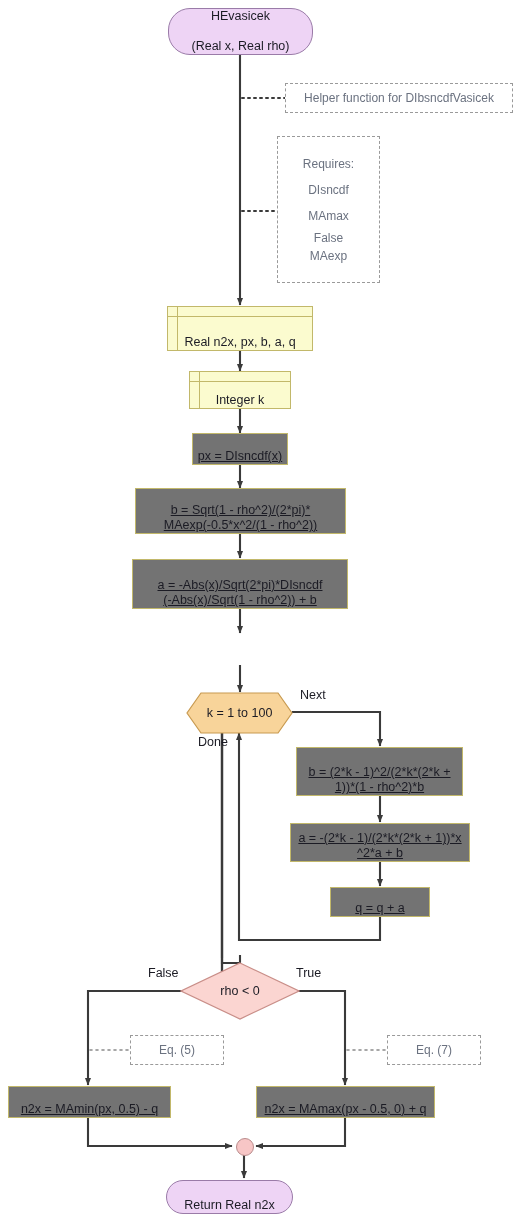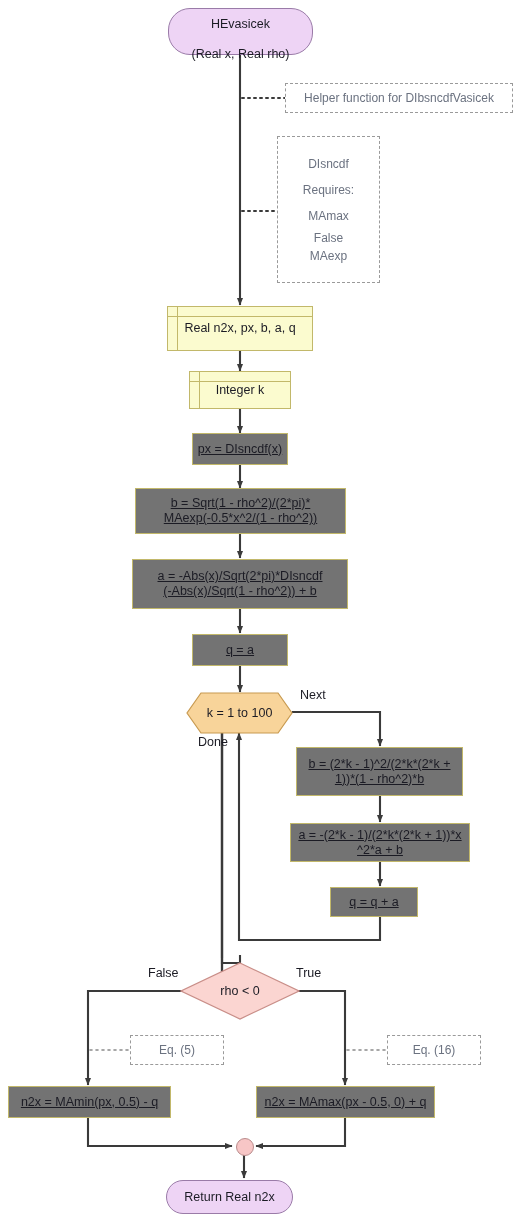--- a/index.html
+++ b/index.html
@@ -13,21 +13,21 @@
     height:1225px;
     overflow:hidden;
     background:#ffffff;
   }
   #wires{position:absolute;left:0;top:0;width:513px;height:1225px;}
 
   .node{
     position:absolute;
     box-sizing:border-box;
     display:flex;
-    align-items:center;
+    align-items:flex-end;
     justify-content:center;
     text-align:center;
     font-size:12.5px;
     color:#1b1b24;
     line-height:15px;
     white-space:pre-line;
     z-index:3;
   }
 
   
@@ -197,22 +197,22 @@
       <span>HEvasicek</span><br>
       <span>(Real x, Real rho)</span>
     </span>
   </div>
 
   <div class="note" style="left:285px;top:83px;width:228px;height:30px;">
     <span>Helper function for DIbsncdfVasicek</span>
   </div>
 
   <div class="note stacked" style="left:277px;top:136px;width:103px;height:147px;">
+    <span class="nline">Requires:</span>
     <span class="nline">DIsncdf</span>
-    <span class="nline">Requires:</span>
     <span class="nline">MAmax</span>
     <span class="nline" style="line-height:18px;">False</span>
     <span class="nline" style="line-height:18px;">MAexp</span>
   </div>
 
   <div class="node decl" style="left:167px;top:306px;width:146px;height:45px;">
     <span class="rule-v"></span>
     <span class="rule-h"></span>
     <span>Real n2x, px, b, a, q</span>
   </div>
@@ -230,23 +230,20 @@
   <div class="node process" style="left:135px;top:488px;width:211px;height:46px;">
     <span>b = Sqrt(1 - rho^2)/(2*pi)*
 MAexp(-0.5*x^2/(1 - rho^2))</span>
   </div>
 
   <div class="node process" style="left:132px;top:559px;width:216px;height:50px;">
     <span>a = -Abs(x)/Sqrt(2*pi)*DIsncdf
 (-Abs(x)/Sqrt(1 - rho^2)) + b</span>
   </div>
 
-  <div class="node process" style="left:192px;top:634px;width:96px;height:32px;">
-    <span>q = a</span>
-  </div>
 
   <div class="hexnode" style="left:186px;top:692px;width:107px;height:42px;">
     <svg width="107" height="42" viewBox="0 0 107 42" xmlns="http://www.w3.org/2000/svg">
       <polygon points="15,1 92,1 106,21 92,41 15,41 1,21" fill="#f8d49a" stroke="#c89a50" stroke-width="1.2"></polygon>
     </svg>
     <span class="hexlabel">k = 1 to 100</span>
   </div>
 
   <div class="edge-label" style="left:300px;top:688px;">Next</div>
   <div class="edge-label" style="left:198px;top:735px;">Done</div>
@@ -254,39 +251,39 @@
   <div class="node process" style="left:296px;top:747px;width:167px;height:49px;">
     <span>b = (2*k - 1)^2/(2*k*(2*k +
 1))*(1 - rho^2)*b</span>
   </div>
 
   <div class="node process" style="left:290px;top:823px;width:180px;height:39px;">
     <span>a = -(2*k - 1)/(2*k*(2*k + 1))*x
 ^2*a + b</span>
   </div>
 
-  <div class="node process" style="left:330px;top:887px;width:88px;height:30px;">
+  <div class="node process" style="left:330px;top:887px;width:100px;height:30px;">
     <span>q = q + a</span>
   </div>
 
   <div class="diamondnode" style="left:180px;top:962px;width:120px;height:58px;">
     <svg width="120" height="58" viewBox="0 0 120 58" xmlns="http://www.w3.org/2000/svg">
       <polygon points="60,1 119,29 60,57 1,29" fill="#fbd5d1" stroke="#c98e88" stroke-width="1.2"></polygon>
     </svg>
     <span class="dlabel">rho &lt; 0</span>
   </div>
 
   <div class="edge-label" style="left:148px;top:966px;">False</div>
   <div class="edge-label" style="left:296px;top:966px;">True</div>
 
   <div class="note" style="left:130px;top:1035px;width:94px;height:30px;">
     <span>Eq. (5)</span>
   </div>
   <div class="note" style="left:387px;top:1035px;width:94px;height:30px;">
-    <span>Eq. (16)</span>
+    <span>Eq. (7)</span>
   </div>
 
   <div class="node process" style="left:8px;top:1086px;width:163px;height:32px;">
     <span>n2x = MAmin(px, 0.5) - q</span>
   </div>
   <div class="node process" style="left:256px;top:1086px;width:179px;height:32px;">
     <span>n2x = MAmax(px - 0.5, 0) + q</span>
   </div>
 
   <div class="connector-dot" style="left:236px;top:1138px;"></div>

